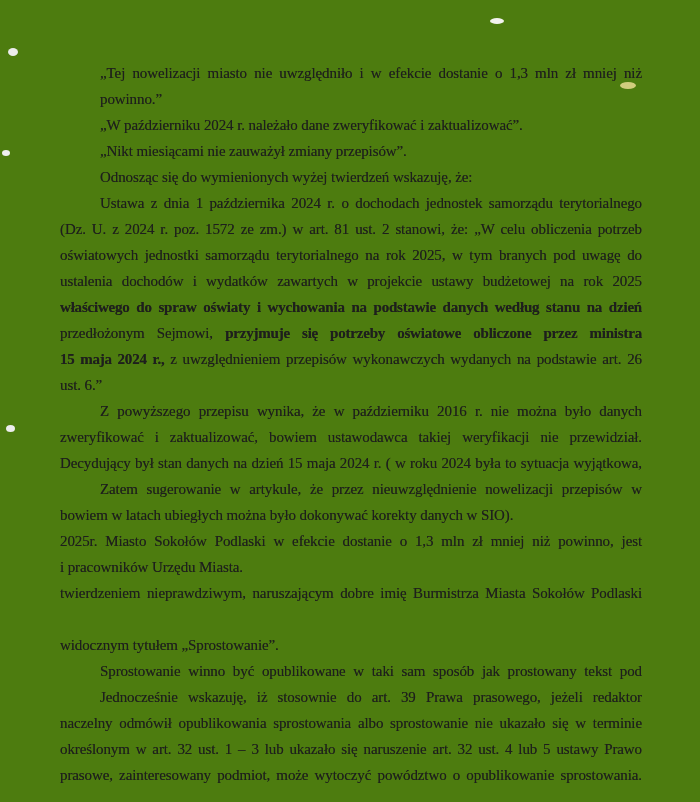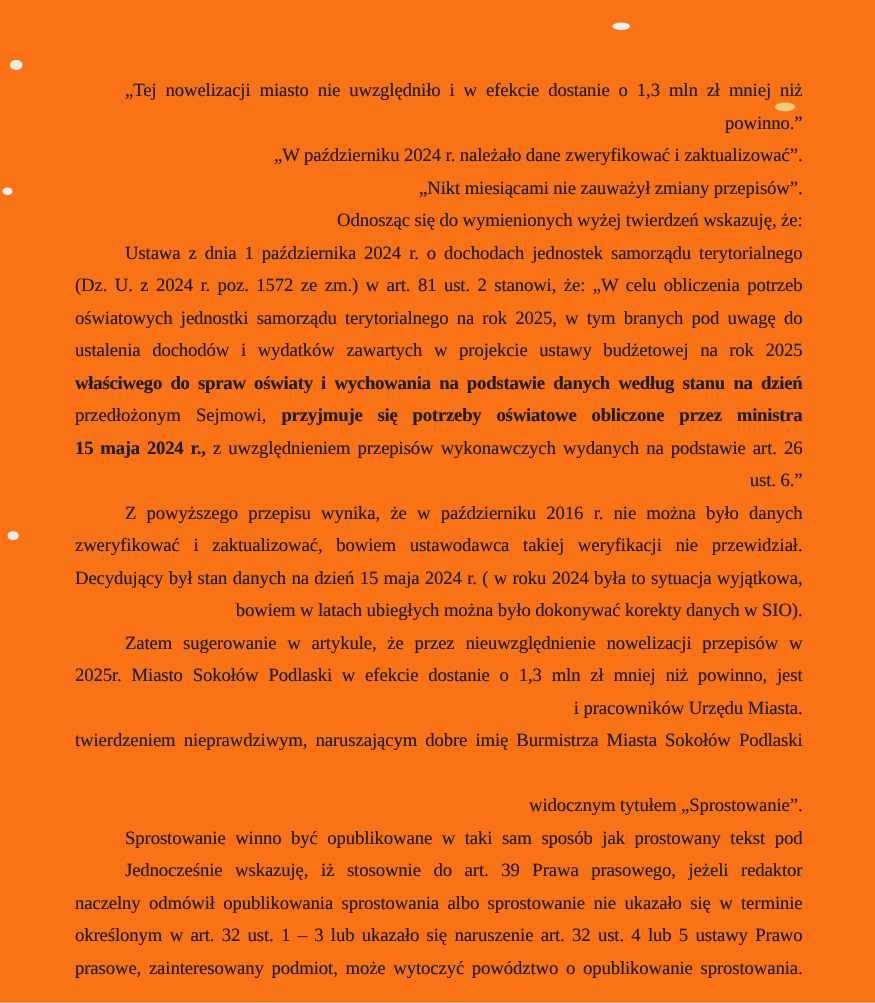--- a/index.html
+++ b/index.html
@@ -20,21 +20,21 @@
     left: 60px;
     top: 60px;
     width: 582px;
     font-size: 15px;
     line-height: 26px;
     letter-spacing: -0.1px;
     text-shadow: 0 0 0.5px rgba(20,20,20,0.55);
   }
   .line {
     min-height: 26px;
-    text-align: right;
+    text-align: left;
   }
   .line.fill {
     text-align: justify;
     text-align-last: justify;
   }
   .line.indent {
     padding-left: 40px;
   }
   .line.blank {
     height: 26px;
@@ -45,21 +45,21 @@
   }
   .artifact {
     position: absolute;
     border-radius: 50%;
     pointer-events: none;
   }
 </style>
 </head>
 <body>
 
-<div class="page" style="background: #f97316;">
+<div class="page" style="background: #4d7c0f;">
   <div id="artifacts">
       <div class="artifact" style="left: 620px; top: 82px; width: 16px; height: 7px; background: rgb(233, 220, 145); opacity: 0.85;"></div>
       <div class="artifact" style="left: 8px; top: 48px; width: 10px; height: 8px; background: rgb(236, 236, 236); opacity: 1;"></div>
       <div class="artifact" style="left: 2px; top: 150px; width: 8px; height: 6px; background: rgb(239, 239, 239); opacity: 1;"></div>
       <div class="artifact" style="left: 6px; top: 425px; width: 9px; height: 7px; background: rgb(237, 237, 237); opacity: 1;"></div>
       <div class="artifact" style="left: 490px; top: 18px; width: 14px; height: 6px; background: rgb(242, 242, 238); opacity: 1;"></div>
     </div>
   <div class="doc" id="doc" style="color: rgb(30, 30, 30);">
       <div class="line indent fill"><span>„Tej nowelizacji miasto nie uwzględniło i w efekcie dostanie o 1,3 mln zł mniej niż</span></div>
       <div class="line indent"><span>powinno.”</span></div>
@@ -70,22 +70,22 @@
       <div class="line fill"><span>(Dz. U. z 2024 r. poz. 1572 ze zm.) w art. 81 ust. 2 stanowi, że: „W celu obliczenia potrzeb</span></div>
       <div class="line fill"><span>oświatowych jednostki samorządu terytorialnego na rok 2025, w tym branych pod uwagę do</span></div>
       <div class="line fill"><span>ustalenia dochodów i wydatków zawartych w projekcie ustawy budżetowej na rok 2025</span></div>
       <div class="line fill"><b>właściwego do spraw oświaty i wychowania na podstawie danych według stanu na dzień</b></div>
       <div class="line fill"><span>przedłożonym Sejmowi, </span><b>przyjmuje się potrzeby oświatowe obliczone przez ministra</b></div>
       <div class="line fill"><b>15 maja 2024 r.,</b><span> z uwzględnieniem przepisów wykonawczych wydanych na podstawie art. 26</span></div>
       <div class="line"><span>ust. 6.”</span></div>
       <div class="line indent fill"><span>Z powyższego przepisu wynika, że w październiku 2016 r. nie można było danych</span></div>
       <div class="line fill"><span>zweryfikować i zaktualizować, bowiem ustawodawca takiej weryfikacji nie przewidział.</span></div>
       <div class="line fill"><span>Decydujący był stan danych na dzień 15 maja 2024 r. ( w roku 2024 była to sytuacja wyjątkowa,</span></div>
+      <div class="line indent fill"><span>Zatem sugerowanie w artykule, że przez nieuwzględnienie nowelizacji przepisów w</span></div>
       <div class="line"><span>bowiem w latach ubiegłych można było dokonywać korekty danych w SIO).</span></div>
-      <div class="line indent fill"><span>Zatem sugerowanie w artykule, że przez nieuwzględnienie nowelizacji przepisów w</span></div>
       <div class="line fill"><span>2025r. Miasto Sokołów Podlaski w efekcie dostanie o 1,3 mln zł mniej niż powinno, jest</span></div>
       <div class="line"><span>i pracowników Urzędu Miasta.</span></div>
       <div class="line fill"><span>twierdzeniem nieprawdziwym, naruszającym dobre imię Burmistrza Miasta Sokołów Podlaski</span></div>
       <div class="line blank"></div>
       <div class="line"><span>widocznym tytułem „Sprostowanie”.</span></div>
       <div class="line indent fill"><span>Sprostowanie winno być opublikowane w taki sam sposób jak prostowany tekst pod</span></div>
       <div class="line indent fill"><span>Jednocześnie wskazuję, iż stosownie do art. 39 Prawa prasowego, jeżeli redaktor</span></div>
       <div class="line fill"><span>naczelny odmówił opublikowania sprostowania albo sprostowanie nie ukazało się w terminie</span></div>
       <div class="line fill"><span>określonym w art. 32 ust. 1 – 3 lub ukazało się naruszenie art. 32 ust. 4 lub 5 ustawy Prawo</span></div>
       <div class="line fill"><span>prasowe, zainteresowany podmiot, może wytoczyć powództwo o opublikowanie sprostowania.</span></div>

